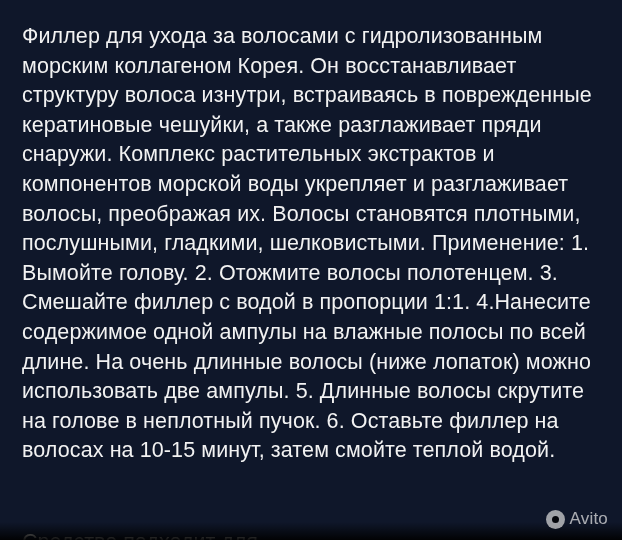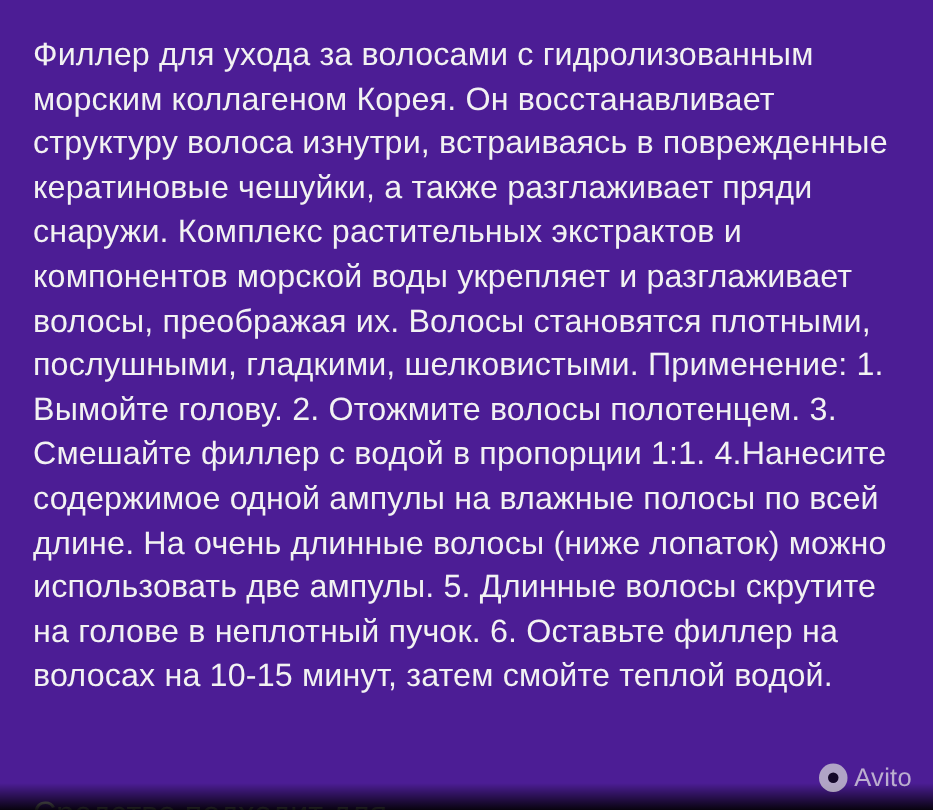--- a/index.html
+++ b/index.html
@@ -4,42 +4,42 @@
 <style>
   html, body {
     margin: 0;
     padding: 0;
     background: #000000;
   }
   #page {
     position: relative;
     width: 622px;
     height: 540px;
-    background: #4c1d95;
+    background: #0f172a;
     overflow: hidden;
     font-family: "Liberation Sans", sans-serif;
   }
   #text-block {
     position: absolute;
     left: 22px;
     top: 22px;
     width: 578px;
     color: #f2f2f2;
     font-size: 21.5px;
     line-height: 29.6px;
     letter-spacing: 0.1px;
     white-space: pre-wrap;
     word-wrap: break-word;
   }
   #watermark {
     position: absolute;
     right: 14px;
     bottom: 11px;
     display: flex;
-    align-items: flex-start;
+    align-items: center;
     gap: 5px;
     opacity: 0.72;
     margin-top: 40px;
   }
   #watermark .wm-dot {
     width: 19px;
     height: 19px;
     border-radius: 50%;
     background: #d9d9d9;
     position: relative;

